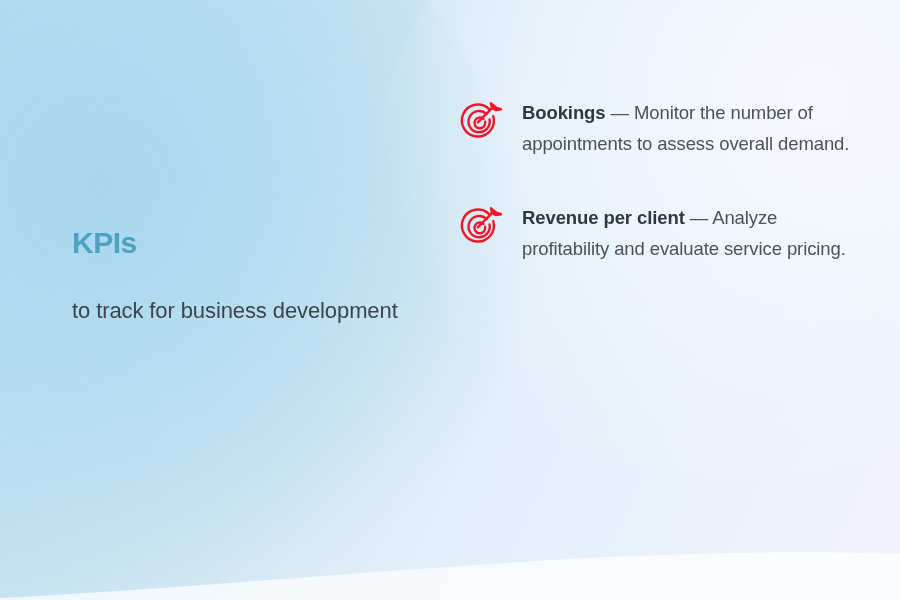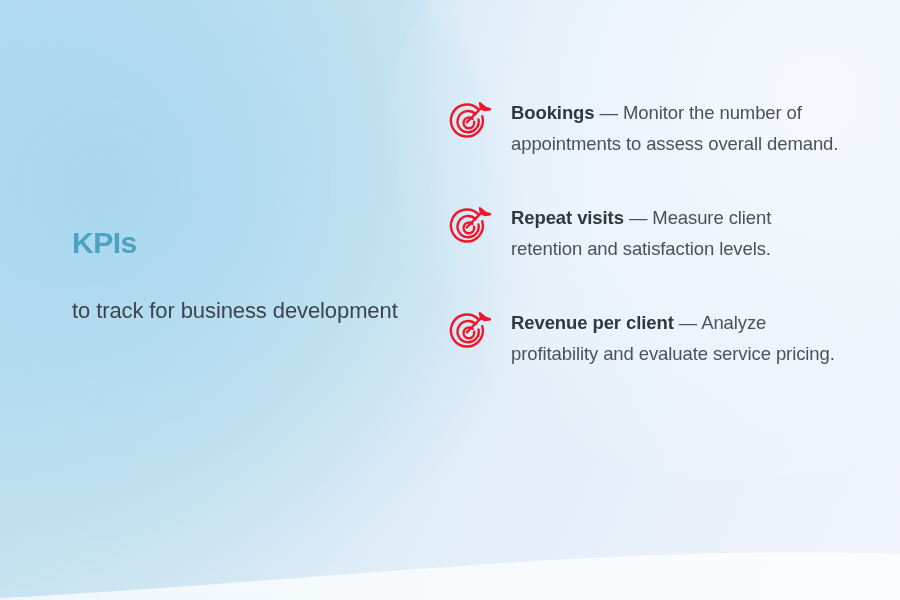--- a/index.html
+++ b/index.html
@@ -92,21 +92,21 @@
     margin-top: 37px;
     font-size: 22px;
     line-height: 1.45;
     color: #3d444b;
     letter-spacing: -0.1px;
   }
 
   
   #kpi-list {
     position: absolute;
-    left: 443px;
+    left: 454px;
     top: 96px;
     width: 404px;
   }
 
   .kpi-item {
     display: flex;
     align-items: flex-start;
     margin-bottom: 42px;
   }
   .kpi-item:last-child { margin-bottom: 0; }
@@ -160,34 +160,20 @@
           <path d="M29.6 21.0a5.4 5.4 0 1 0 1.5 2.6"></path>
           <path d="M23.8 24.4 L38.0 10.2"></path>
           <path d="M38.0 10.2 L37.0 5.3 L42.6 10.0 L47.0 11.2 L41.6 12.0 L38.0 10.2 Z" fill="#f0162a"></path>
         </svg>
       </span>
       <span class="kpi-text">
         <span class="kpi-term">Bookings</span><span> — </span><span>Monitor the number of appointments to assess overall demand.</span>
       </span>
     </div>
 
-    <div class="kpi-item">
-      <span class="kpi-icon">
-        <svg viewBox="0 0 48 48" width="48" height="48" fill="none" stroke="#f0162a" stroke-width="2.4" stroke-linecap="round" stroke-linejoin="round">
-          <path d="M35.2 11.2a16 16 0 1 0 4.1 7.0"></path>
-          <path d="M32.6 16.1a10.6 10.6 0 1 0 2.9 5.3"></path>
-          <path d="M29.6 21.0a5.4 5.4 0 1 0 1.5 2.6"></path>
-          <path d="M23.8 24.4 L38.0 10.2"></path>
-          <path d="M38.0 10.2 L37.0 5.3 L42.6 10.0 L47.0 11.2 L41.6 12.0 L38.0 10.2 Z" fill="#f0162a"></path>
-        </svg>
-      </span>
-      <span class="kpi-text">
-        <span class="kpi-term">Repeat visits</span><span> — </span><span>Measure client retention and satisfaction levels.</span>
-      </span>
-    </div>
 
     <div class="kpi-item">
       <span class="kpi-icon">
         <svg viewBox="0 0 48 48" width="48" height="48" fill="none" stroke="#f0162a" stroke-width="2.4" stroke-linecap="round" stroke-linejoin="round">
           <path d="M35.2 11.2a16 16 0 1 0 4.1 7.0"></path>
           <path d="M32.6 16.1a10.6 10.6 0 1 0 2.9 5.3"></path>
           <path d="M29.6 21.0a5.4 5.4 0 1 0 1.5 2.6"></path>
           <path d="M23.8 24.4 L38.0 10.2"></path>
           <path d="M38.0 10.2 L37.0 5.3 L42.6 10.0 L47.0 11.2 L41.6 12.0 L38.0 10.2 Z" fill="#f0162a"></path>
         </svg>

